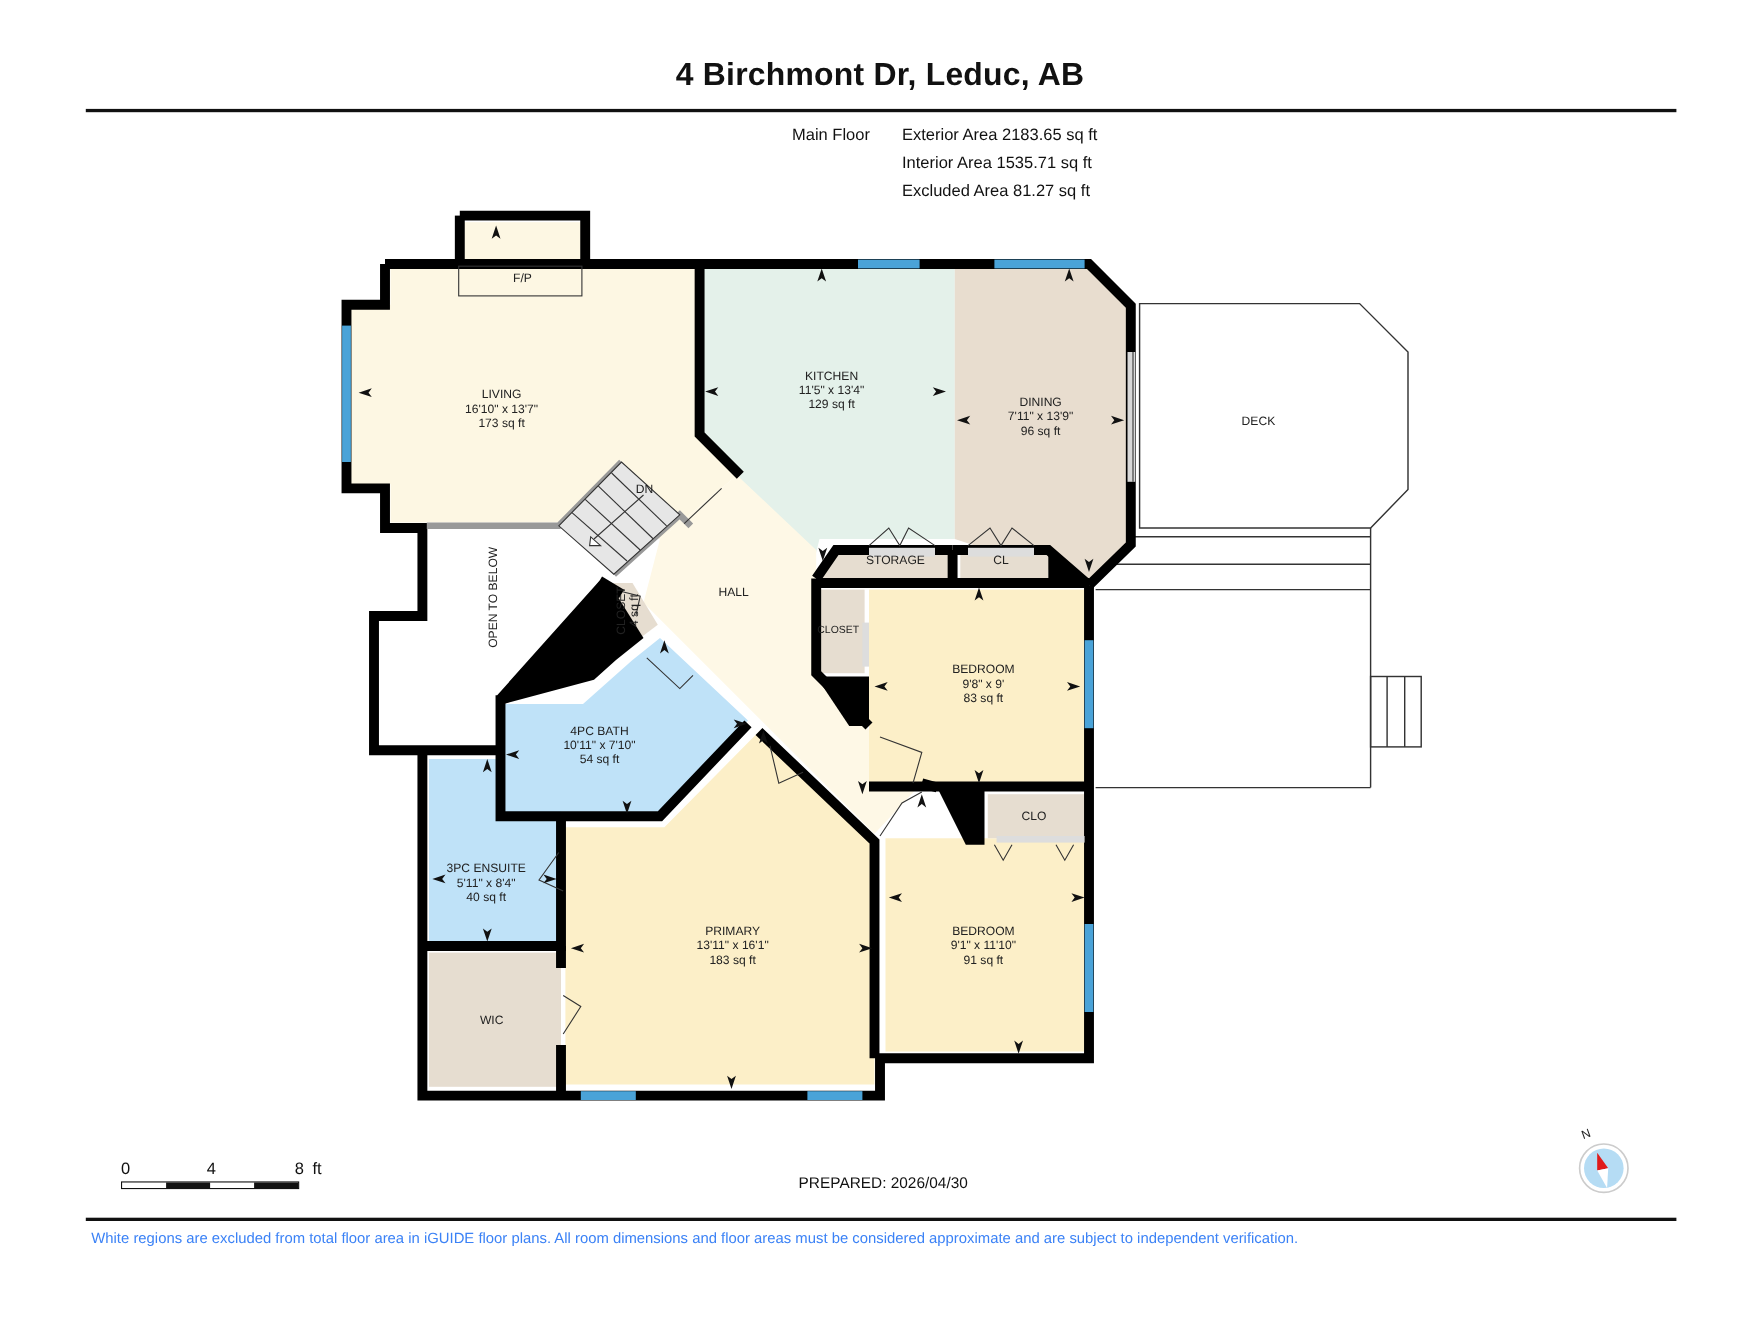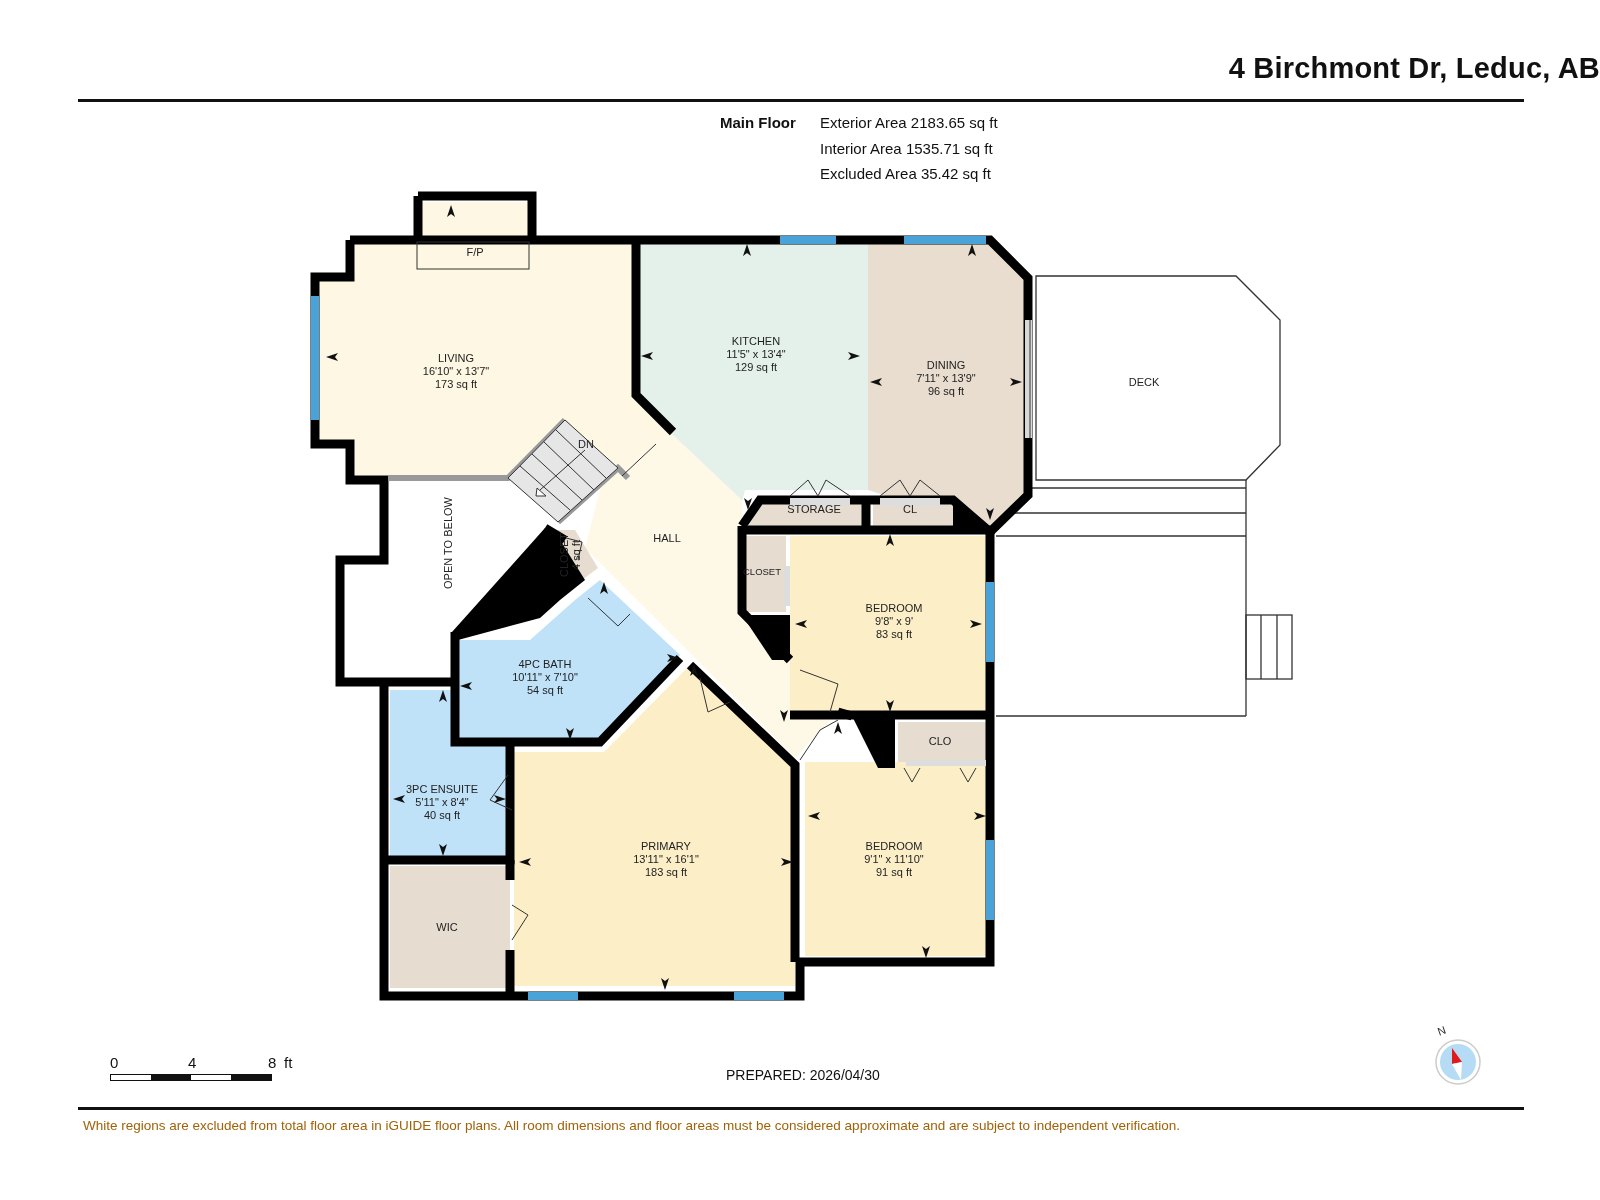--- a/index.html
+++ b/index.html
@@ -1,47 +1,47 @@
 <!DOCTYPE html>
 <html><head>
 <meta charset="utf-8">
 <style>
   html, body { margin:0; padding:0; background:#ffffff; }
   body { width:1600px; height:1200px; position:relative; overflow:hidden; font-family:"Liberation Sans", sans-serif; color:#111; }
-  .title { position:absolute; left:0; width:1600px; top:52px; text-align:right; font-size:29px; font-weight:bold; letter-spacing:0.2px; }
+  .title { position:absolute; left:0; width:1600px; top:52px; text-align:center; font-size:29px; font-weight:bold; letter-spacing:0.2px; }
   .rule { position:absolute; left:78px; width:1446px; height:3px; background:#111; }
   .rule.top { top:99px; }
   .rule.bottom { top:1107px; }
   .floor-info { position:absolute; top:110px; left:720px; font-size:15px; line-height:25.5px; }
-  .floor-info .floor-name { position:absolute; left:0; top:0; font-weight:bold; width:85px; }
+  .floor-info .floor-name { position:absolute; left:0; top:0; font-weight:normal; width:85px; }
   .floor-info .areas { position:absolute; left:100px; top:0; white-space:nowrap; }
   .plan { position:absolute; left:0; top:0; }
   .room-label { font-family:"Liberation Sans", sans-serif; font-size:11px; fill:#222; text-anchor:middle; }
   .scale { position:absolute; left:110px; top:1054px; }
   .scale .tick { position:absolute; top:0; font-size:15px; }
   .scale .bar { position:absolute; top:20px; left:0; width:162px; height:7px; border:1px solid #111; box-sizing:border-box; display:flex; }
   .scale .bar span { flex:1; }
   .scale .bar span:nth-child(2), .scale .bar span:nth-child(4) { background:#111; }
   .scale .unit { position:absolute; left:174px; top:0; font-size:15px; }
   .prepared { position:absolute; left:726px; top:1067px; font-size:14px; }
   .compass { position:absolute; left:1428px; top:1024px; width:60px; height:64px; }
-  .disclaimer { position:absolute; left:83px; top:1118px; font-size:13.5px; color:#a16207; }
+  .disclaimer { position:absolute; left:83px; top:1118px; font-size:13.5px; color:#3b82f6; }
 </style>
 </head>
 <body>
 
 <div class="title">4 Birchmont Dr, Leduc, AB</div>
 <div class="rule top"></div>
 
 <div class="floor-info">
   <div class="floor-name">Main Floor</div>
   <div class="areas">
     <div>Exterior Area 2183.65 sq ft</div>
     <div>Interior Area 1535.71 sq ft</div>
-    <div>Excluded Area 35.42 sq ft</div>
+    <div>Excluded Area 81.27 sq ft</div>
   </div>
 </div>
 
 <svg class="plan" width="1600" height="1200" viewBox="0 0 1600 1200">
   <defs>
     <marker id="arr" viewBox="0 0 10 10" refX="5" refY="5" markerWidth="6" markerHeight="6" orient="auto">
         <path d="M0,0 L10,5 L0,10 L3,5 z" fill="#111"></path>
       </marker>
   </defs>
 

